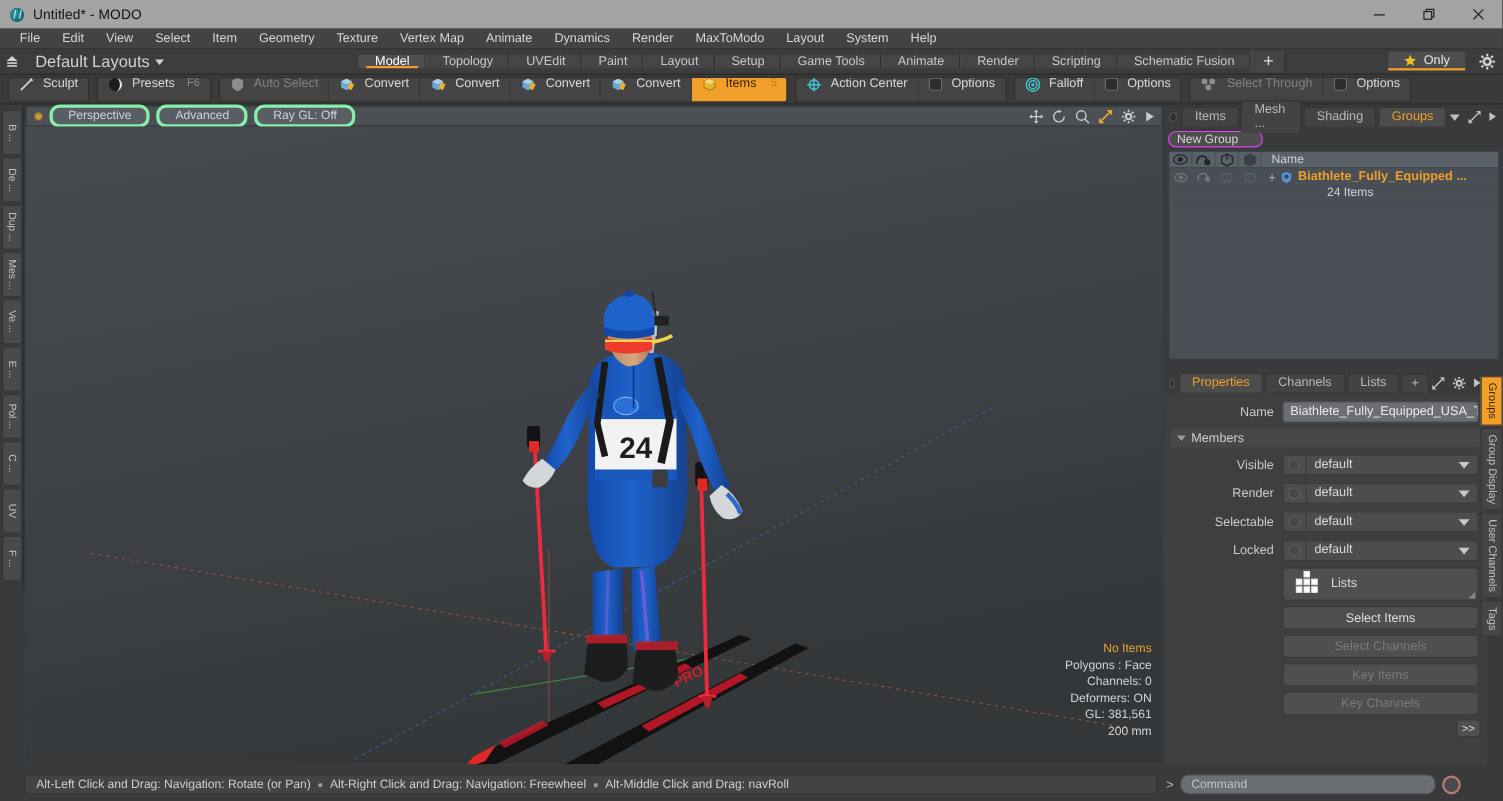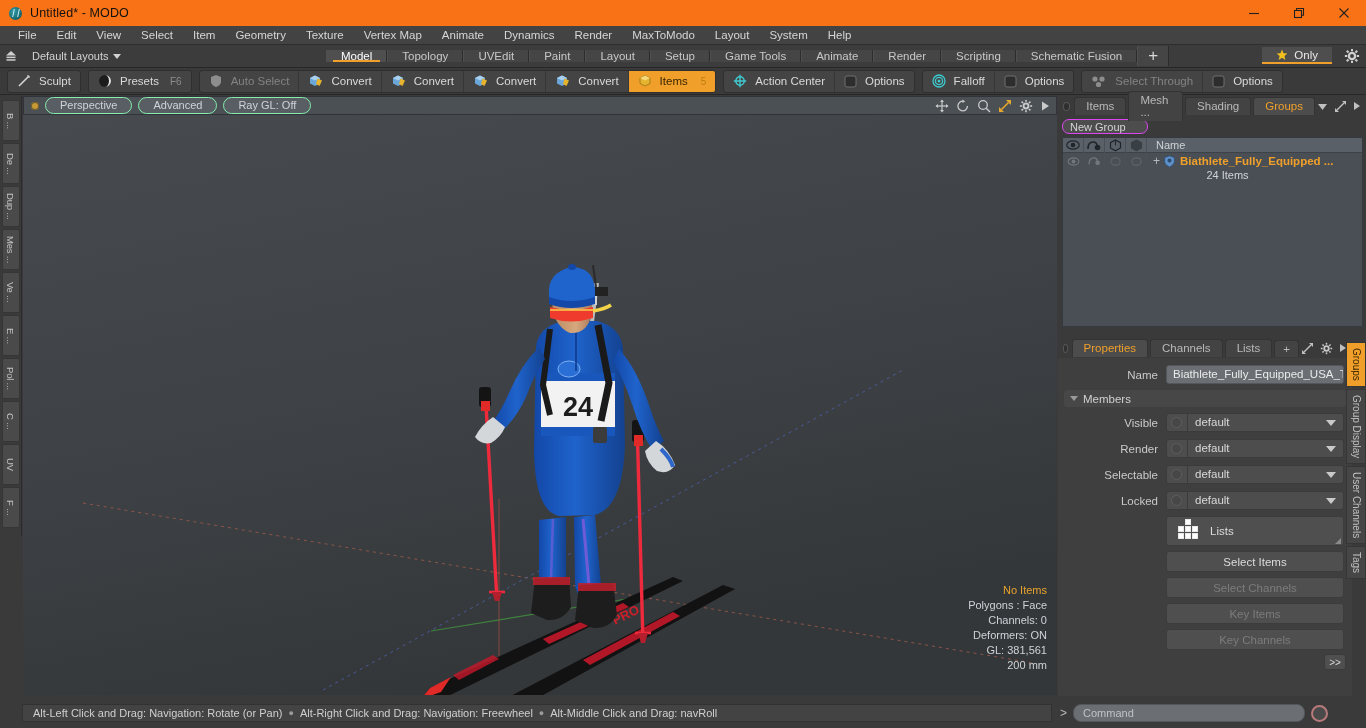--- a/index.html
+++ b/index.html
@@ -8,21 +8,21 @@
     overflow: hidden;
     font-family: "Liberation Sans", sans-serif;
     background: #3a3a3a;
     -webkit-font-smoothing: antialiased;
   }
   #app { position: relative; width: 1366px; height: 728px; }
 
   
   .titlebar {
     position: absolute; left:0; top:0; width:1366px; height:26px;
-    background:#f97316; display:flex; align-items:center;
+    background:#a3a3a3; display:flex; align-items:center;
   }
   .titlebar .app-logo {
     width:13px; height:13px; border-radius:50%;
     background: radial-gradient(circle at 35% 35%, #2d9aa6, #0d4d57);
     margin-left:9px; margin-right:8px; flex:0 0 auto;
     position:relative;
   }
   .titlebar .app-logo::after{
     content:""; position:absolute; left:4px; top:2.5px; width:4px; height:8px;
     border-left:1.6px solid #cfeef2; border-right:1.6px solid #cfeef2; transform:skewX(-12deg);
@@ -40,21 +40,21 @@
   }
   .menu-item { font-size:11.5px; color:#d6d6d6; padding:0 10px; line-height:19px; white-space:nowrap; }
 
   
   .layoutbar {
     position:absolute; left:0; top:45px; width:1366px; height:23px;
     background:#3c3c3c; display:flex; align-items:center;
     border-bottom:1px solid #262626;
   }
   .home-ico { width:22px; display:flex; justify-content:center; align-items:center; }
-  .layouts-label { font-size:11px; color:#d2d2d2; padding:0 6px 0 10px; display:flex; align-items:center; gap:5px;}
+  .layouts-label { font-size:15px; color:#d2d2d2; padding:0 6px 0 10px; display:flex; align-items:center; gap:5px;}
   .caret-d { width:0;height:0;border-left:4px solid transparent;border-right:4px solid transparent;border-top:5px solid #d2d2d2; display:inline-block;}
   .tabstrip { margin-left:auto; margin-right:auto; display:flex; height:23px; align-items:center; position:absolute; left:326px; }
   .ltab {
     font-size:11.5px; color:#c8c8c8; padding:0 14px; display:flex; align-items:center;
     background:#454545; border-right:1px solid #2c2c2c; border-left:1px solid #4f4f4f; position:relative;
   }
   .ltab.sel { background:#4f4f4f; color:#ffffff; }
   .ltab.sel::after{ content:""; position:absolute; left:6px; right:6px; bottom:0; height:2px; background:#f0a02a; }
   .ltab.plus { font-size:17px; padding:0 10px; color:#d8d8d8; background:#454545; }
   .only-btn {
@@ -64,21 +64,21 @@
   .gear-right { position:absolute; right:6px; top:3px; }
 
   
   .toolbar {
     position:absolute; left:0; top:68px; width:1366px; height:27px;
     background:#3a3a3a; display:flex; align-items:center; border-bottom:1px solid #272727;
   }
   .tgroup { display:flex; align-items:center; height:23px; margin:0 0 0 0; background:#444; border-radius:3px;
             border:1px solid #2f2f2f; overflow:hidden; }
   .tsep { width:7px; }
-  .tbtn { display:flex; align-items:center; gap:8px; padding:0 9px; height:23px; font-size:11.5px; color:#d9d9d9;
+  .tbtn { display:flex; align-items:flex-start; gap:8px; padding:0 9px; height:23px; font-size:11.5px; color:#d9d9d9;
           border-right:1px solid #373737; white-space:nowrap;}
   .tbtn:last-child{ border-right:none; }
   .tbtn.dim { color:#838383; }
   .tbtn.active { background:#f0a02a; color:#3a2500; }
   .tbtn .fkey { color:#8d8d8d; font-size:10px; margin-left:3px;}
   .tbtn .num { color:#c07b10; font-size:10px; margin-left:5px;}
 
   
   .lefttabs {
     position:absolute; left:0; top:96px; width:22px; height:440px;
@@ -94,21 +94,21 @@
   }
 
   
   .vp-header {
     position:absolute; left:23px; top:96px; width:1034px; height:19px;
     background:#4b5055; display:flex; align-items:center; gap:6px; padding-left:7px;
     border:1px solid #30343a;
   }
   .vp-dot{ width:8px;height:8px;border-radius:50%;background:#c89a36;box-shadow:0 0 0 1px #6b5a2d inset;}
   .vp-pill{
-    font-size:11px; color:#cfd3d7; background:#585e64; border:1px solid #86efac; border-radius:9px;
+    font-size:11px; color:#cfd3d7; background:#585e64; border:3px solid #86efac; border-radius:9px;
     padding:1px 14px; line-height:13px;
   }
   .vp-icons { margin-left:auto; display:flex; align-items:center; gap:7px; padding-right:6px;}
 
   .viewport {
     position:absolute; left:23px; top:115px; width:1034px; height:580px;
     background:#3f4347; overflow:hidden;
   }
   .vp-stats { position:absolute; right:10px; bottom:22px; text-align:right; font-size:11px; color:#cfd3d7; line-height:15px;}
   .vp-stats .noitems { color:#e8a32e; }

